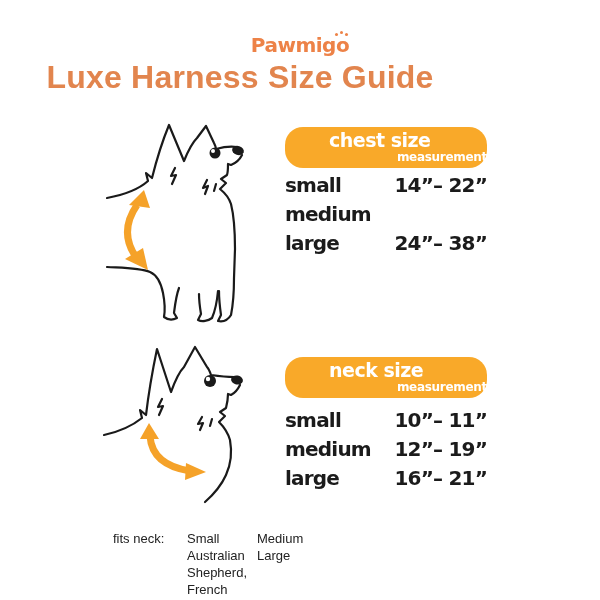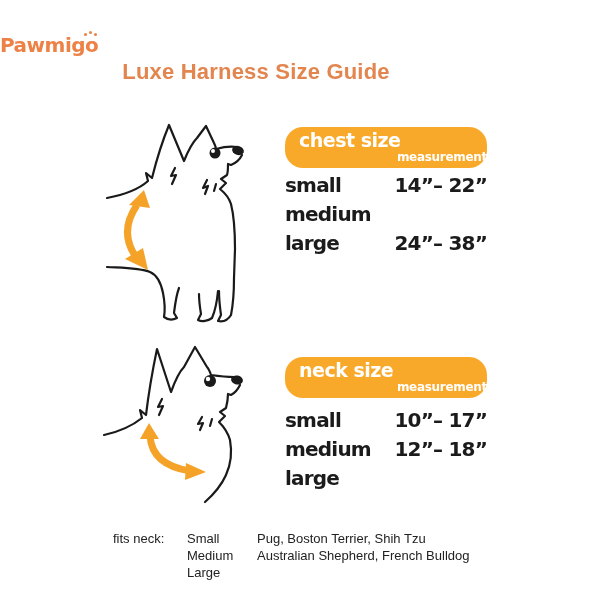--- a/index.html
+++ b/index.html
@@ -1,39 +1,39 @@
 <!DOCTYPE html>
 <html><head>
 <meta charset="utf-8">
 <style>
   html,body{margin:0;padding:0;background:#fff;}
   .page{position:relative;width:600px;height:600px;background:#ffffff;overflow:hidden;
         font-family:"Liberation Sans",sans-serif;}
 
   
-  .logo{position:absolute;top:33px;left:0;width:600px;
+  .logo{position:absolute;top:33px;left:0;width:600px;text-align:center;
         font-family:"DejaVu Sans",sans-serif;font-weight:bold;font-size:20px;
         color:#ED8247;letter-spacing:-0.5px;}
   .logo-o{position:relative;display:inline-block;}
   .logo-o::after{content:"";position:absolute;top:-2px;left:4px;width:3px;height:3px;
         border-radius:50%;background:#ED8247;
         box-shadow:-5px 2px 0 0 #ED8247,5px 2px 0 0 #ED8247;}
   .title{position:absolute;top:59px;left:0;width:480px;text-align:center;
-        font-family:"Liberation Sans",sans-serif;font-weight:700;font-size:22px;
-        color:#E2854E;letter-spacing:0.2px;margin-left:16px;}
+        font-family:"Liberation Sans",sans-serif;font-weight:700;font-size:32px;
+        color:#E2854E;letter-spacing:0.2px;}
 
   
   .dog1{position:absolute;left:95px;top:112px;width:190px;height:218px;}
   .dog2{position:absolute;left:98px;top:338px;width:185px;height:185px;}
 
   
   .banner{position:absolute;left:285px;width:202px;height:41px;background:#F9A929;
         border-radius:18px;color:#ffffff;font-family:"DejaVu Sans",sans-serif;
         font-weight:bold;box-sizing:border-box;padding:3px 0 0 14px;}
-  .banner .b-title{font-size:19px;line-height:21px;letter-spacing:-0.5px;display:block;}
+  .banner .b-title{font-size:19px;line-height:21px;letter-spacing:-0.5px;display:block;margin-left:30px;}
   .banner .b-sub{font-size:12px;line-height:13px;letter-spacing:-0.3px;display:block;text-align:right;}
   .banner-chest{top:127px;}
   .banner-neck{top:357px;}
 
   
   .size-table{position:absolute;left:285px;width:202px;
         font-family:"DejaVu Sans",sans-serif;font-weight:bold;color:#1B1B1B;}
   .table-chest{top:174px;}
   .table-neck{top:409px;}
   .size-row{display:flex;justify-content:space-between;align-items:baseline;
@@ -113,35 +113,35 @@
   </svg>
 
   <div class="banner banner-neck">
     <span class="b-title">neck size</span>
     <span class="b-sub">measurement</span>
   </div>
 
   <div class="size-table table-neck">
     <div class="size-row">
       <span class="size">small</span>
-      <span class="range">10”– 17”</span>
+      <span class="range">10”– 11”</span>
     </div>
     <div class="size-row">
       <span class="size">medium</span>
-      <span class="range">12”– 18”</span>
+      <span class="range">12”– 19”</span>
     </div>
     <div class="size-row">
       <span class="size">large</span>
+      <span class="range">16”– 21”</span>
     </div>
   </div>
 
   <div class="fits">
     <div class="fits-label">fits neck:</div>
     <div class="fits-grid">
       <span>Small</span>
-      <span>Pug, Boston Terrier, Shih Tzu</span>
       <span>Medium</span>
       <span>Australian Shepherd, French Bulldog</span>
       <span>Large</span>
     </div>
   </div>
 
 </div>
 
 </body></html>

